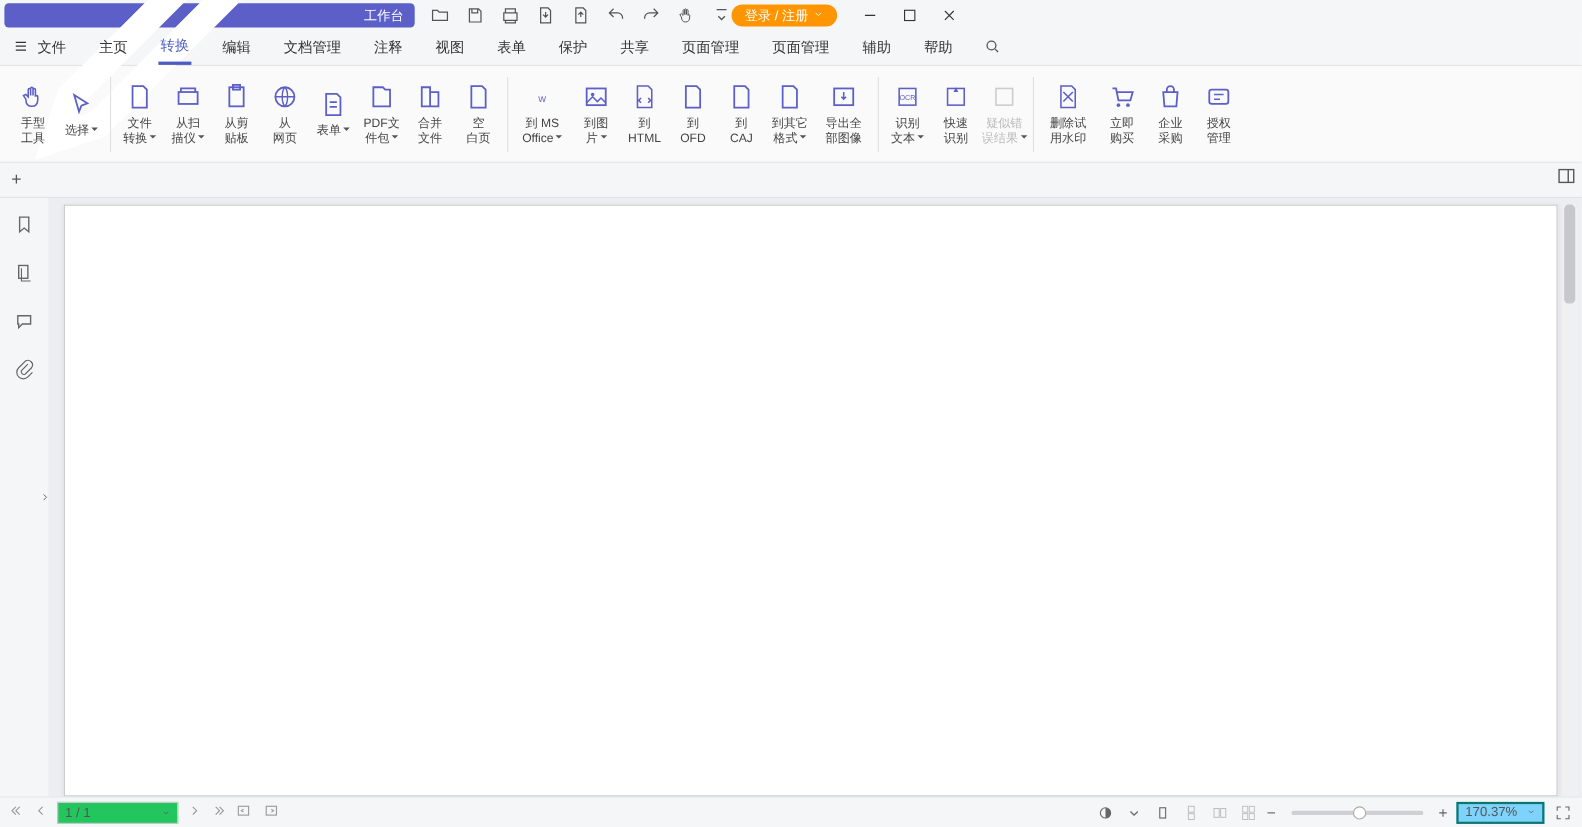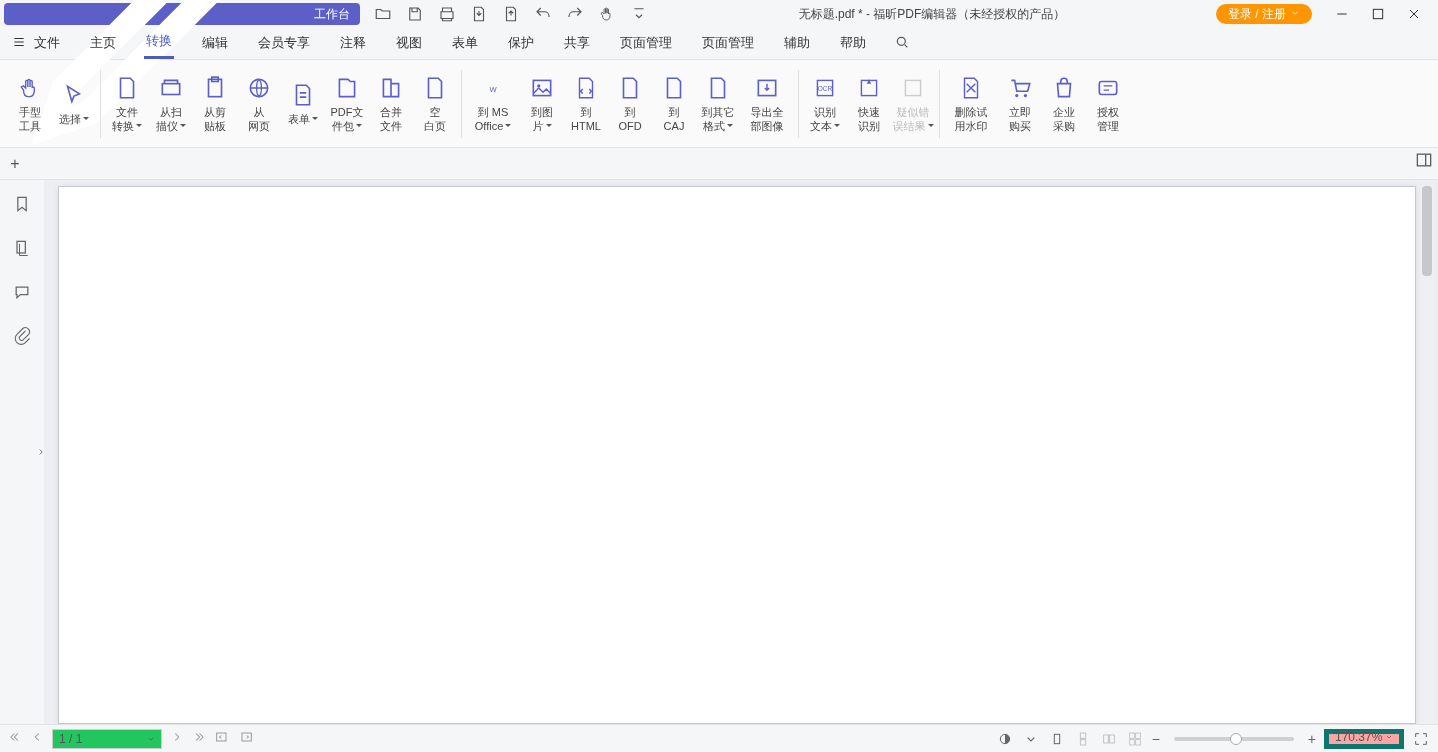--- a/index.html
+++ b/index.html
@@ -1,20 +1,20 @@
 <!DOCTYPE html>
 <html><head>
 <meta charset="utf-8">
 <style>
 * { box-sizing: border-box; margin: 0; padding: 0; font-family: "Microsoft YaHei", "Segoe UI", sans-serif; }
 body { width: 1438px; height: 752px; background: #f5f6f8; overflow: hidden; font-size: 12px; color: #333; }
 
 
 .titlebar { height: 28px; background: #f5f6f8; display: flex; align-items: center; padding: 0 4px; }
-.workspace-btn { background: #5b5fc7; color: #fff; height: 22px; padding: 0 10px; border-radius: 4px; display: flex; align-items: center; gap: 0; font-size: 12px; }
+.workspace-btn { background: #5b5fc7; color: #fff; height: 22px; padding: 0 10px; border-radius: 4px; display: flex; align-items: center; gap: 17px; font-size: 12px; }
 .qat { display: flex; align-items: center; gap: 14px; margin-left: 14px; }
 .qat .ico { width: 18px; height: 18px; display: flex; align-items: center; justify-content: center; color: #555; }
 .title-text { flex: 1; text-align: center; font-size: 12px; color: #444; }
 .login-btn { background: #ff9500; color: #fff; height: 20px; padding: 0 12px; border-radius: 10px; display: flex; align-items: center; gap: 4px; font-size: 12px; margin-right: 10px; }
 .winctl { display: flex; gap: 20px; padding: 0 12px; }
 .winctl .ico { width: 16px; height: 16px; color: #333; }
 
 
 .menubar { height: 32px; display: flex; align-items: center; padding: 0 12px; gap: 26px; border-bottom: 1px solid #e3e3e6; }
 .menu-file { display: flex; align-items: center; gap: 6px; }
@@ -49,21 +49,21 @@
 .vscroll .thumb { position: absolute; top: 0; left: 2px; right: 2px; height: 90px; background: #c8c8cc; border-radius: 4px; }
 
 
 .statusbar { height: 28px; background: #f5f6f8; border-top: 1px solid #e3e3e6; display: flex; align-items: center; padding: 0 8px; gap: 8px; font-size: 12px; color: #555; }
 .page-box { width: 110px; height: 20px; border: 1px solid #ccc; background: #22c55e; padding: 0 6px; display: flex; align-items: center; justify-content: space-between; }
 .statusbar .spacer { flex: 1; }
 .view-ico { width: 18px; height: 16px; color: #666; display: flex; align-items: center; justify-content: center; }
 .view-ico.dim { color: #bbb; }
 .zoom-slider { width: 120px; height: 4px; background: #d0d0d3; position: relative; border-radius: 2px; margin: 0 6px; }
 .zoom-slider .zthumb { position: absolute; top: -4px; left: 56px; width: 12px; height: 12px; border-radius: 50%; background: #fff; border: 1px solid #aaa; }
-.zoom-box { width: 80px; height: 20px; border: 5px solid #0f766e; background: #fca5a5; padding: 0 6px; display: flex; align-items: flex-end; justify-content: space-between; }
+.zoom-box { width: 80px; height: 20px; border: 2px solid #0f766e; background: #7dd3fc; padding: 0 6px; display: flex; align-items: flex-start; justify-content: space-between; }
 svg { width: 100%; height: 100%; }
 </style>
 </head>
 <body>
 
 <div class="titlebar">
   <div class="workspace-btn">
     <span><svg viewBox="0 0 24 24">
           <path d="M3 21l3-1 11-11-2-2L4 18l-1 3z" fill="none" stroke="#fff" stroke-width="2"></path>
         </svg></span>
@@ -109,21 +109,20 @@
         <svg viewBox="0 0 24 24">
           <path d="M8 12V6a1 1 0 012 0v5V5a1 1 0 012 0v6V6a1 1 0 012 0v6a1 1 0 012 0v2c0 4-2 6-5 6s-5-2-5-6l-2-3 2-1 2 2z" fill="none" stroke="currentColor" stroke-width="1.2"></path>
         </svg>
       </span>
     <span class="ico">
         <svg viewBox="0 0 24 24">
           <path d="M6 5h12M8 13l4 4 4-4" fill="none" stroke="currentColor" stroke-width="1.5"></path>
         </svg>
       </span>
   </div>
-  <div class="title-text">无标题.pdf * - 福昕PDF编辑器（未经授权的产品）</div>
   <div class="login-btn">
     <span>登录 / 注册</span>
     <span><svg viewBox="0 0 24 24" width="10" height="10">
           <path d="M6 9l6 6 6-6" fill="none" stroke="#fff" stroke-width="2"></path>
         </svg></span>
   </div>
   <div class="winctl">
     <span class="ico"><svg viewBox="0 0 24 24">
           <path d="M5 12h14" stroke="currentColor" stroke-width="1.5"></path>
         </svg></span>
@@ -139,21 +138,21 @@
 <div class="menubar">
   <div class="menu-file">
     <span><svg width="14" height="14" viewBox="0 0 24 24">
           <path d="M4 6h16M4 12h16M4 18h16" stroke="#333" stroke-width="2"></path>
         </svg></span>
     <span class="menu-item">文件</span>
   </div>
   <span class="menu-item">主页</span>
   <span class="menu-item active">转换</span>
   <span class="menu-item">编辑</span>
-  <span class="menu-item">会员专享</span>
+  <span class="menu-item">文档管理</span>
   <span class="menu-item">注释</span>
   <span class="menu-item">视图</span>
   <span class="menu-item">表单</span>
   <span class="menu-item">保护</span>
   <span class="menu-item">共享</span>
   <span class="menu-item">页面管理</span>
   <span class="menu-item">页面管理</span>
   <span class="menu-item">辅助</span>
   <span class="menu-item">帮助</span>
   <span><svg width="16" height="16" viewBox="0 0 24 24">

